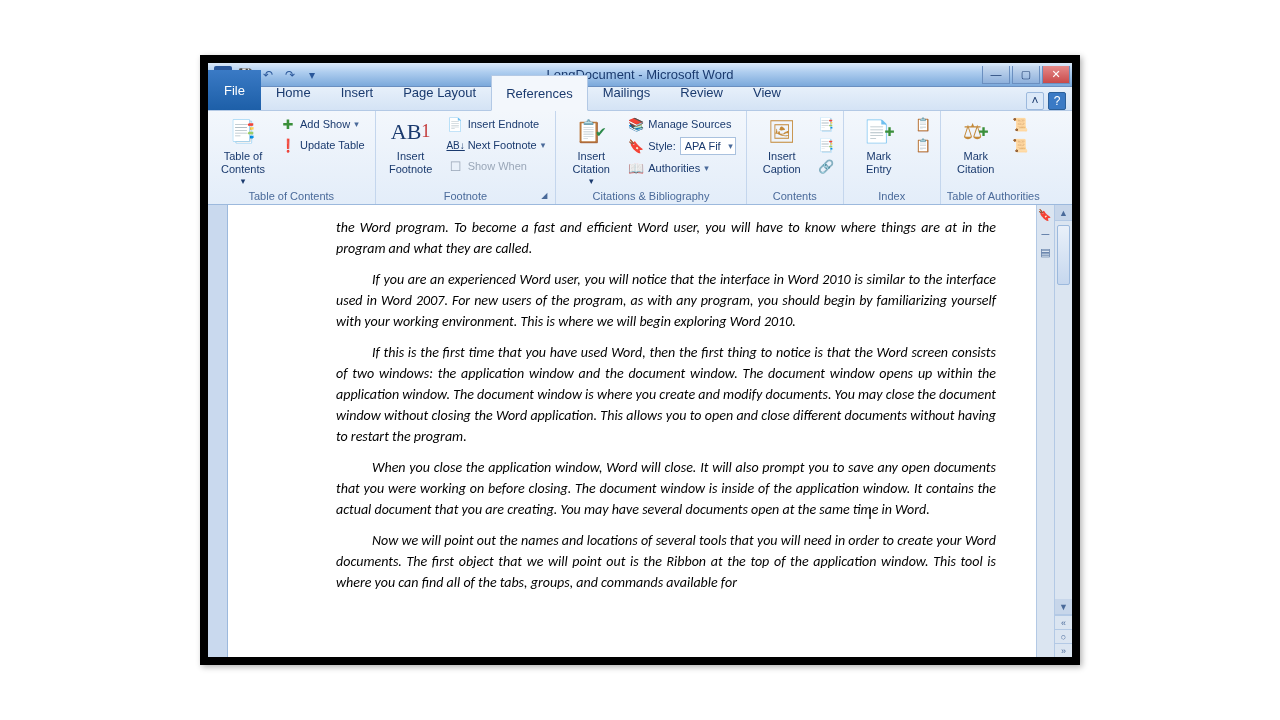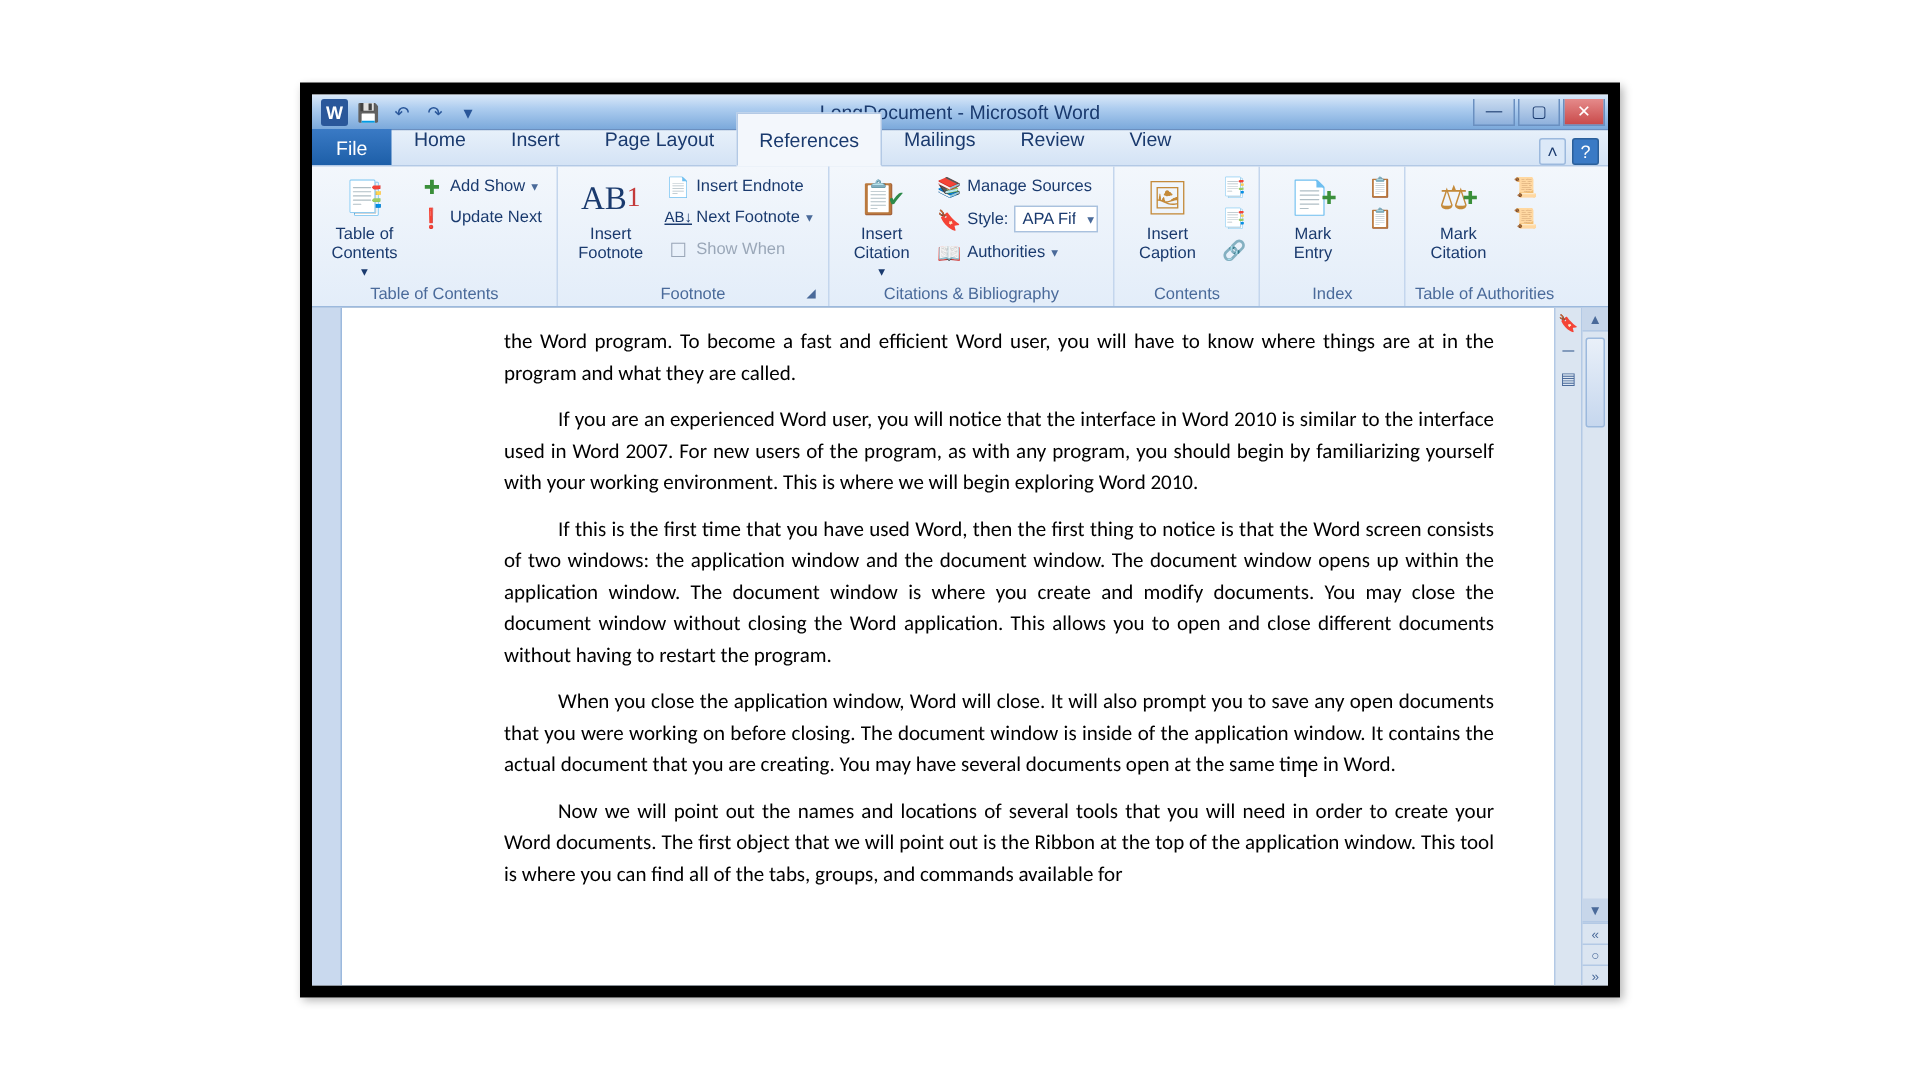--- a/index.html
+++ b/index.html
@@ -77,21 +77,21 @@
     align-items:flex-end;
     padding-left:0;
     position:relative;
     border-bottom:1px solid #b3c9e5;
   }
   .file-tab {
     background: linear-gradient(#3a7ac5,#1d5fa8);
     color:#fff;
     padding: 4px 16px;
     font-size:13px;
-    height:24px;
+    height:40px;
     display:flex;align-items:center;
   }
   .tab {
     padding: 4px 14px;
     color:#1a3a6e;
     font-size:13px;
     cursor:default;
     border:1px solid transparent;
     border-bottom:none;
     height:36px;
@@ -214,20 +214,21 @@
   }
   .page {
     background:#fff;
     width:820px;
     padding: 12px 40px 12px 108px;
     box-shadow: 0 0 6px rgba(0,0,0,0.3);
     font-family: Calibri, sans-serif;
     color:#000;
     font-size:14px;
     line-height:1.5;
+    font-style:italic;
   }
   .page .para { margin-bottom:10px; text-align:justify; }
   .page .indent { text-indent: 36px; }
   .page h2 {
     font-family: Cambria, serif;
     color:#365f91;
     font-size:17px;
     font-weight:bold;
     margin: 8px 0 8px 0;
   }
@@ -318,21 +319,21 @@
 Contents</span>
           <span style="font-size:9px;">▾</span>
         </div>
         <div class="vstack">
           <div class="smallbtn dd">
             <span class="sicon" style="color:#3a8f3a;">✚</span>
             <span>Add Show</span>
           </div>
           <div class="smallbtn">
             <span class="sicon" style="color:#c43a3a;">❗</span>
-            <span>Update Next</span>
+            <span>Update Table</span>
           </div>
         </div>
       </div>
       <div class="group-label">Table of Contents</div>
     </div>
 
     <div class="group">
       <div class="group-body">
         <div class="bigbtn">
           <div class="bicon" style="font-family:serif;color:#1a3a6e;">AB<sup style="color:#c43a3a;">1</sup></div>

